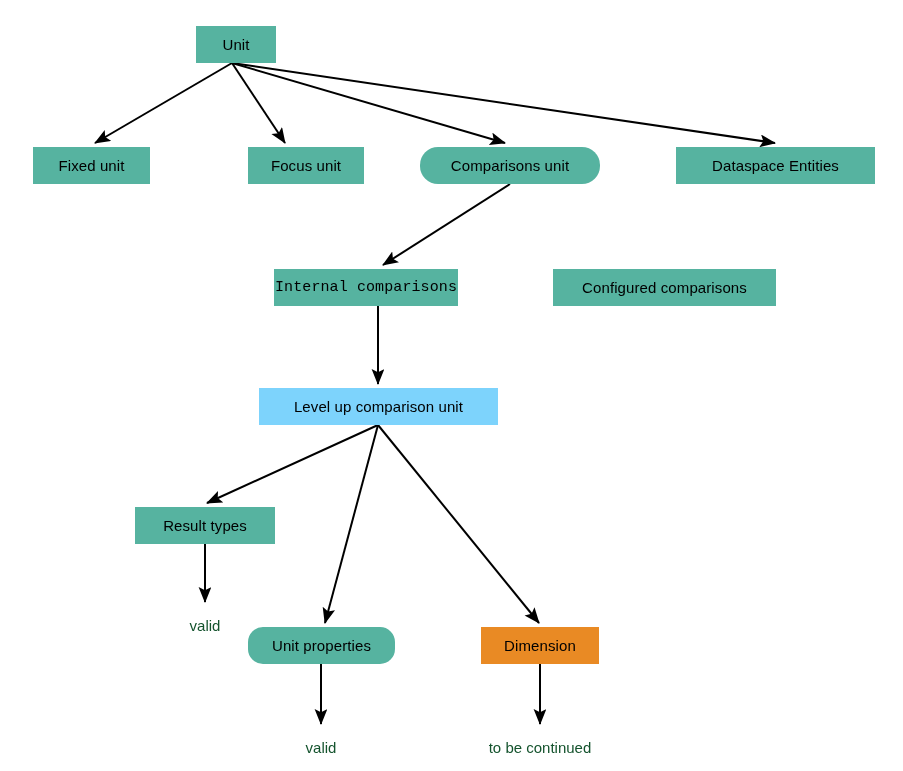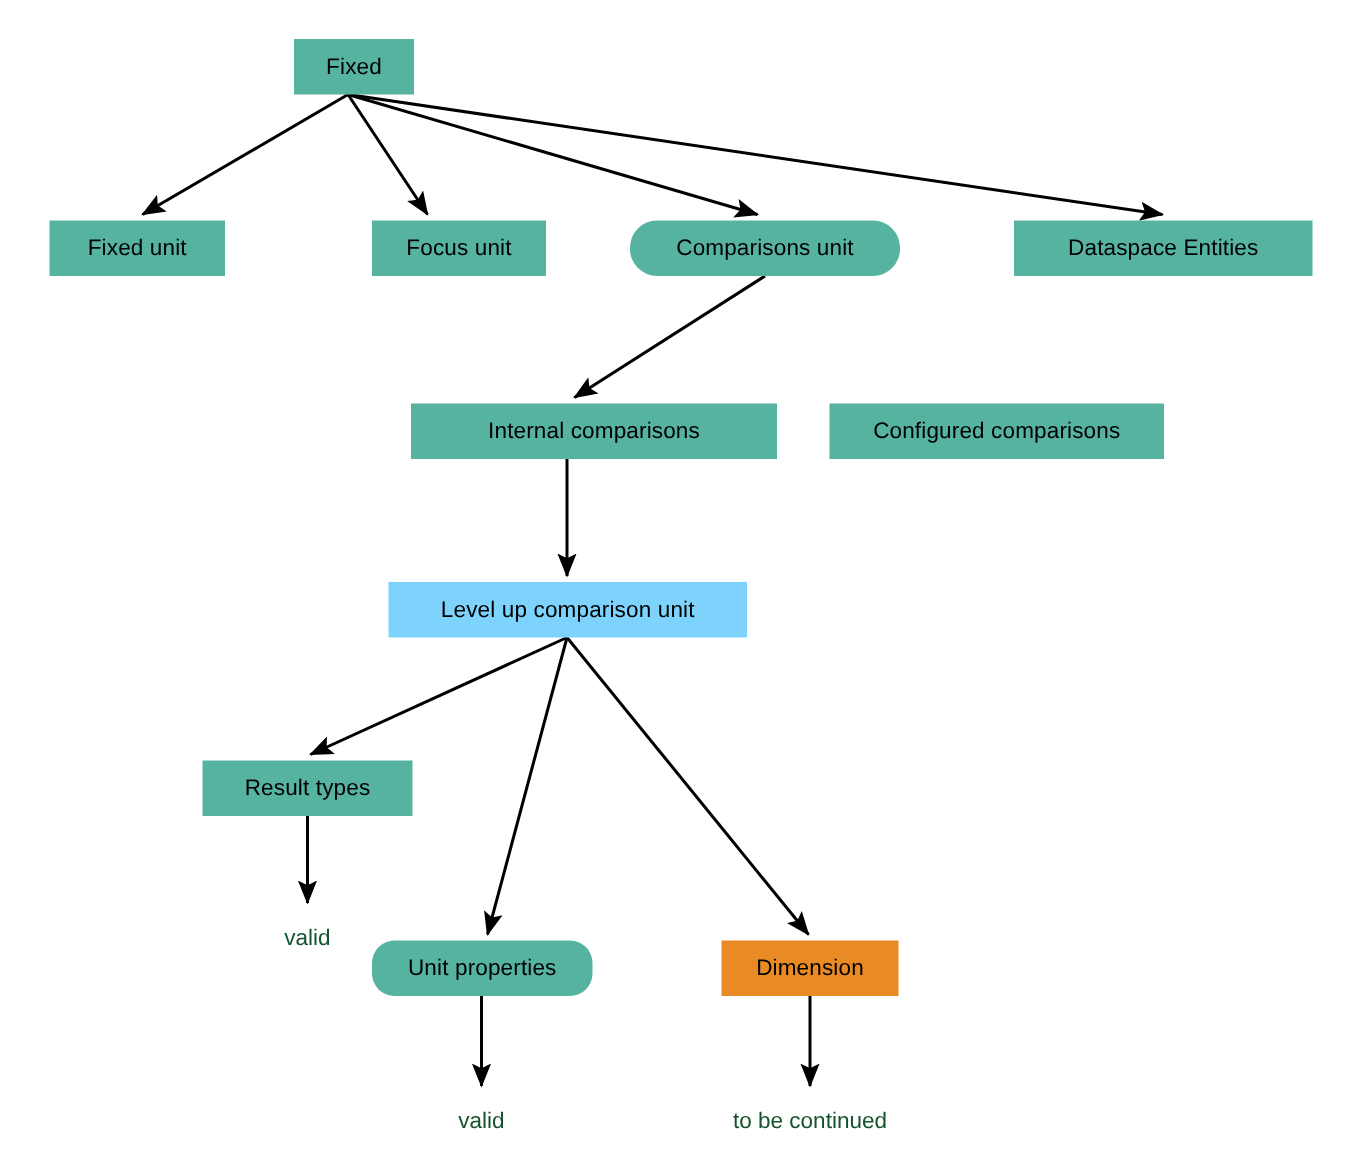--- a/index.html
+++ b/index.html
@@ -71,35 +71,35 @@
         <line x1="378" y1="425" x2="325" y2="623" stroke="#000000" stroke-width="2" marker-end="url(#arrowhead)"></line>
         <line x1="378" y1="425" x2="539" y2="623" stroke="#000000" stroke-width="2" marker-end="url(#arrowhead)"></line>
         <line x1="205" y1="544" x2="205" y2="602" stroke="#000000" stroke-width="2" marker-end="url(#arrowhead)"></line>
         <line x1="321" y1="664" x2="321" y2="724" stroke="#000000" stroke-width="2" marker-end="url(#arrowhead)"></line>
         <line x1="540" y1="664" x2="540" y2="724" stroke="#000000" stroke-width="2" marker-end="url(#arrowhead)"></line>
       </g>
   </svg>
 
   <div id="nodes-layer">
       <div class="node-box" style="left: 196px; top: 26px; width: 80px; height: 37px; background: rgb(86, 179, 160);">
-        <span>Fixed</span>
+        <span>Unit</span>
       </div>
       <div class="node-box" style="left: 33px; top: 147px; width: 117px; height: 37px; background: rgb(86, 179, 160);">
         <span>Fixed unit</span>
       </div>
       <div class="node-box" style="left: 227px; top: 147px; width: 116px; height: 37px; background: rgb(86, 179, 160); margin-left: 21px;">
         <span>Focus unit</span>
       </div>
       <div class="node-box" style="left: 420px; top: 147px; width: 180px; height: 37px; background: rgb(86, 179, 160); border-radius: 18px;">
         <span>Comparisons unit</span>
       </div>
       <div class="node-box" style="left: 676px; top: 147px; width: 199px; height: 37px; background: rgb(86, 179, 160); text-align: center;">
         <span>Dataspace Entities</span>
       </div>
-      <div class="node-box" style="left: 274px; top: 269px; width: 244px; height: 37px; background: rgb(86, 179, 160);">
+      <div class="node-box" style="left: 274px; top: 269px; width: 184px; height: 37px; background: rgb(86, 179, 160); font-family: Liberation Mono, monospace;">
         <span>Internal comparisons</span>
       </div>
       <div class="node-box" style="left: 553px; top: 269px; width: 223px; height: 37px; background: rgb(86, 179, 160);">
         <span>Configured comparisons</span>
       </div>
       <div class="node-box" style="left: 259px; top: 388px; width: 239px; height: 37px; background: #7dd3fc;">
         <span>Level up comparison unit</span>
       </div>
       <div class="node-box" style="left: 135px; top: 507px; width: 140px; height: 37px; background: rgb(86, 179, 160);">
         <span>Result types</span>

